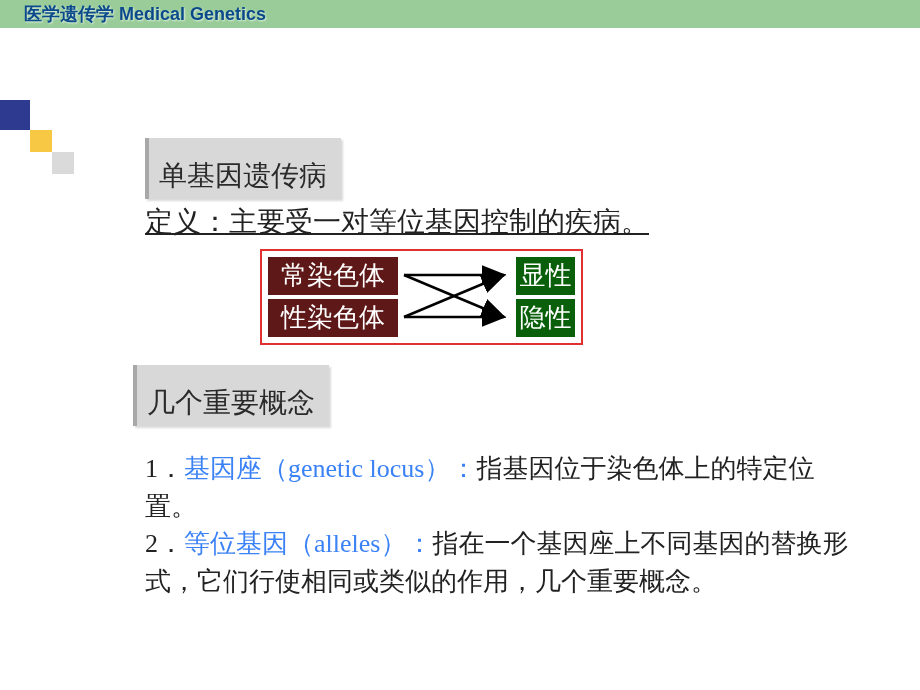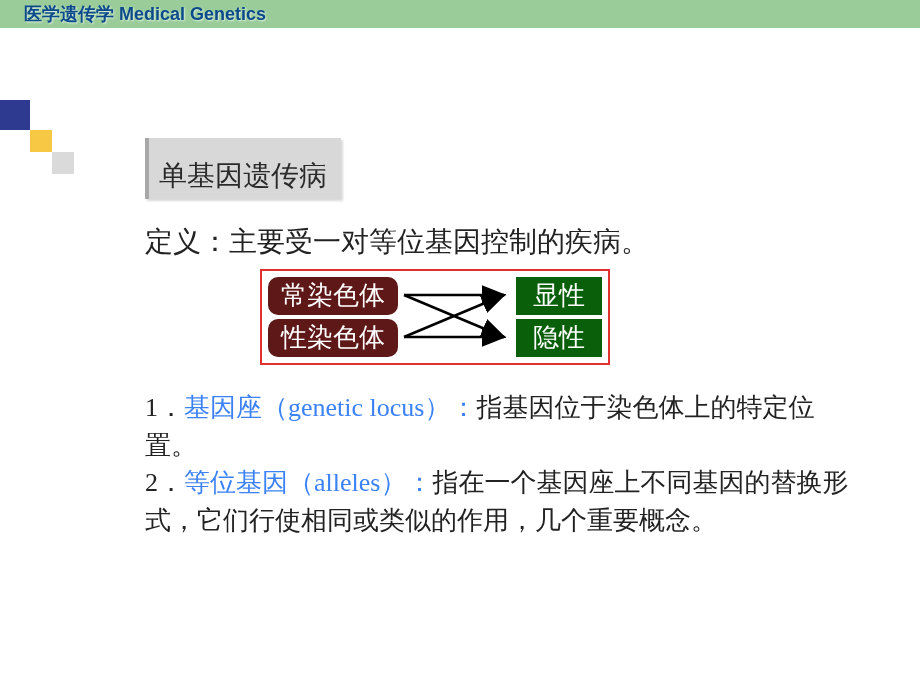--- a/index.html
+++ b/index.html
@@ -56,49 +56,50 @@
       display: inline-block;
       background: #d8d8d8;
       border-left: 4px solid #a8a8a8;
       padding: 19px 14px 4px 10px;
       font-size: 28px;
       box-shadow: 2px 2px 2px rgba(0,0,0,0.15);
       color: #2a2a2a;
     }
     .definition {
       font-size: 28px;
-      margin-top: 24px;
+      margin-top: 4px;
       color: #222;
+      text-decoration: underline;
     }
     .diagram-wrap {
       margin-top: 8px;
       margin-left: 115px;
       border: 2px solid #e03030;
       display: inline-block;
       padding: 4px 6px;
     }
     .diag-box-left {
       width: 130px;
       height: 38px;
       line-height: 38px;
       text-align: center;
       font-size: 26px;
       color: #fff;
       margin: 2px 0;
     }
     .diag-box-right {
-      width: 86px;
+      width: 59px;
       height: 38px;
       line-height: 38px;
       text-align: center;
       font-size: 26px;
       color: #fff;
       margin: 2px 0;
     }
-    .maroon { background: #5e1818; border-radius: 10px; }
+    .maroon { background: #5e1818; }
     .green { background: #0a5f0a; }
     .arrows {
       width: 118px;
       height: 84px;
       position: relative;
     }
     .arrows svg {
       position: absolute;
       top: 0; left: 0;
     }
@@ -154,18 +155,21 @@
           <line x1="6" y1="62" x2="106" y2="20" stroke="#000" stroke-width="2.5" marker-end="url(#ah)"></line>
         </svg>
       </div>
       <div class="diag-col">
         <div class="diag-box-right green">显性</div>
         <div class="diag-box-right green">隐性</div>
       </div>
     </div>
   </div>
 
+  <div class="heading2-wrap">
+    <div class="heading-box">几个重要概念</div>
+  </div>
 
   <div class="concepts">
     <span>1．</span><span class="term-blue">基因座（genetic locus）：</span><span>指基因位于染色体上的特定位置。</span><br>
     <span>2．</span><span class="term-blue">等位基因（alleles）：</span><span>指在一个基因座上不同基因的替换形式，它们行使相同或类似的作用，几个重要概念。</span>
   </div>
 </div>
 
 </body></html>

